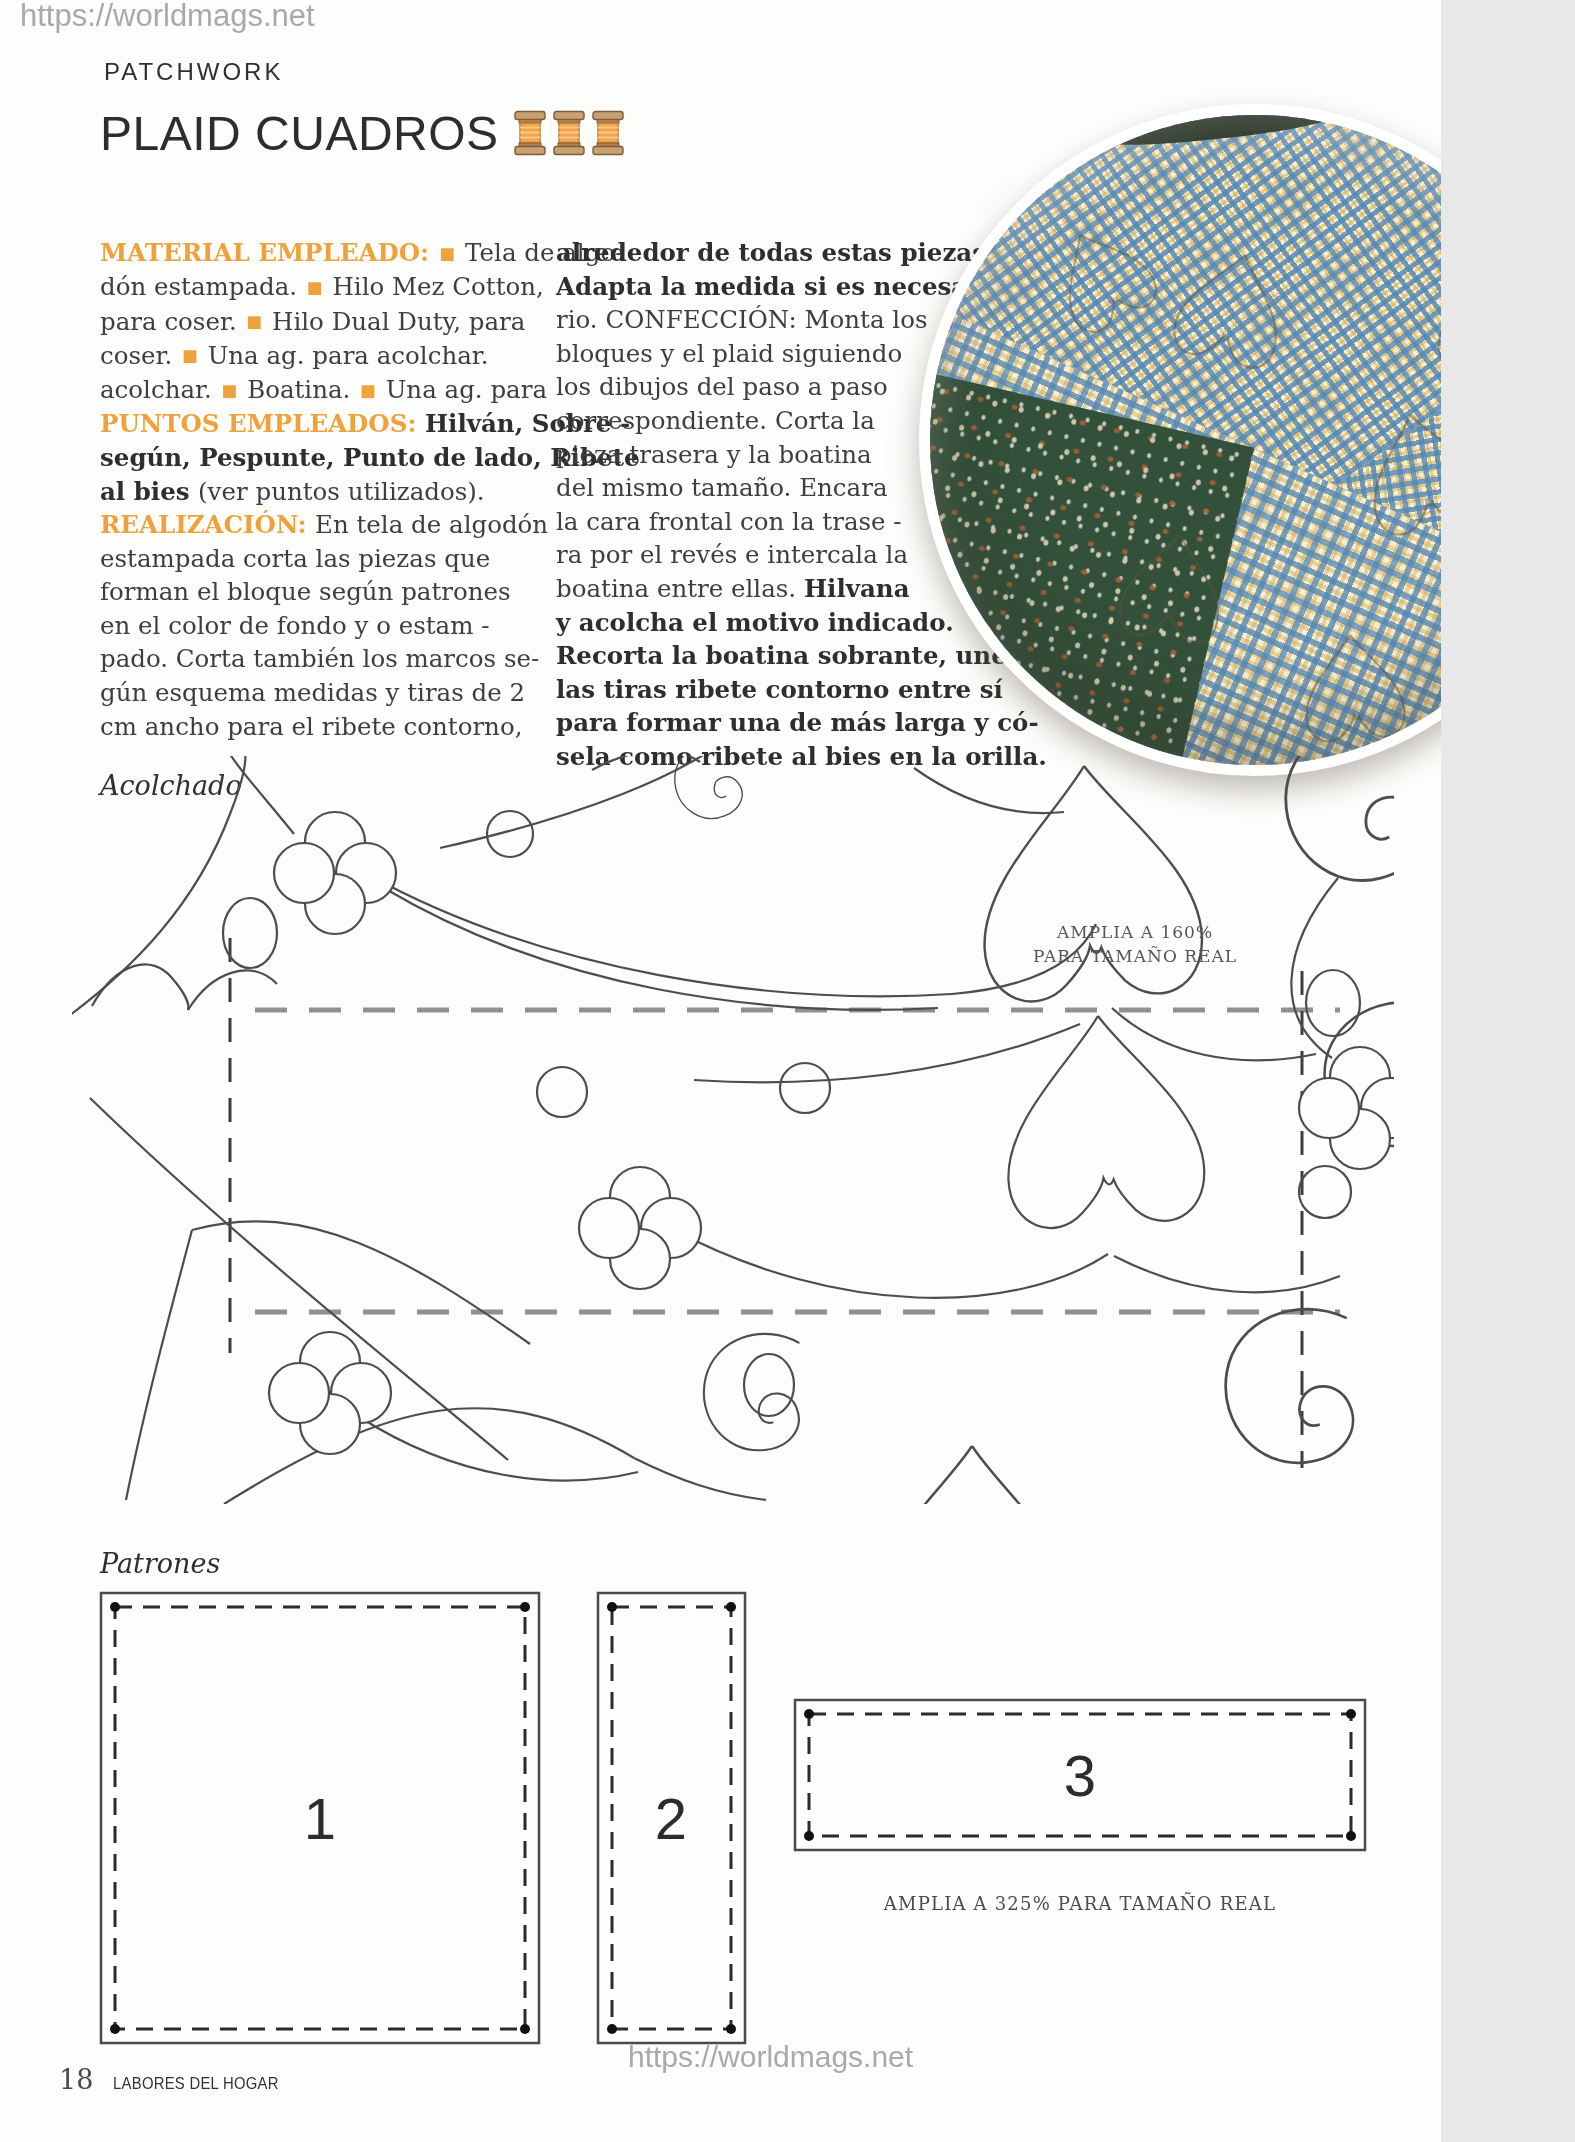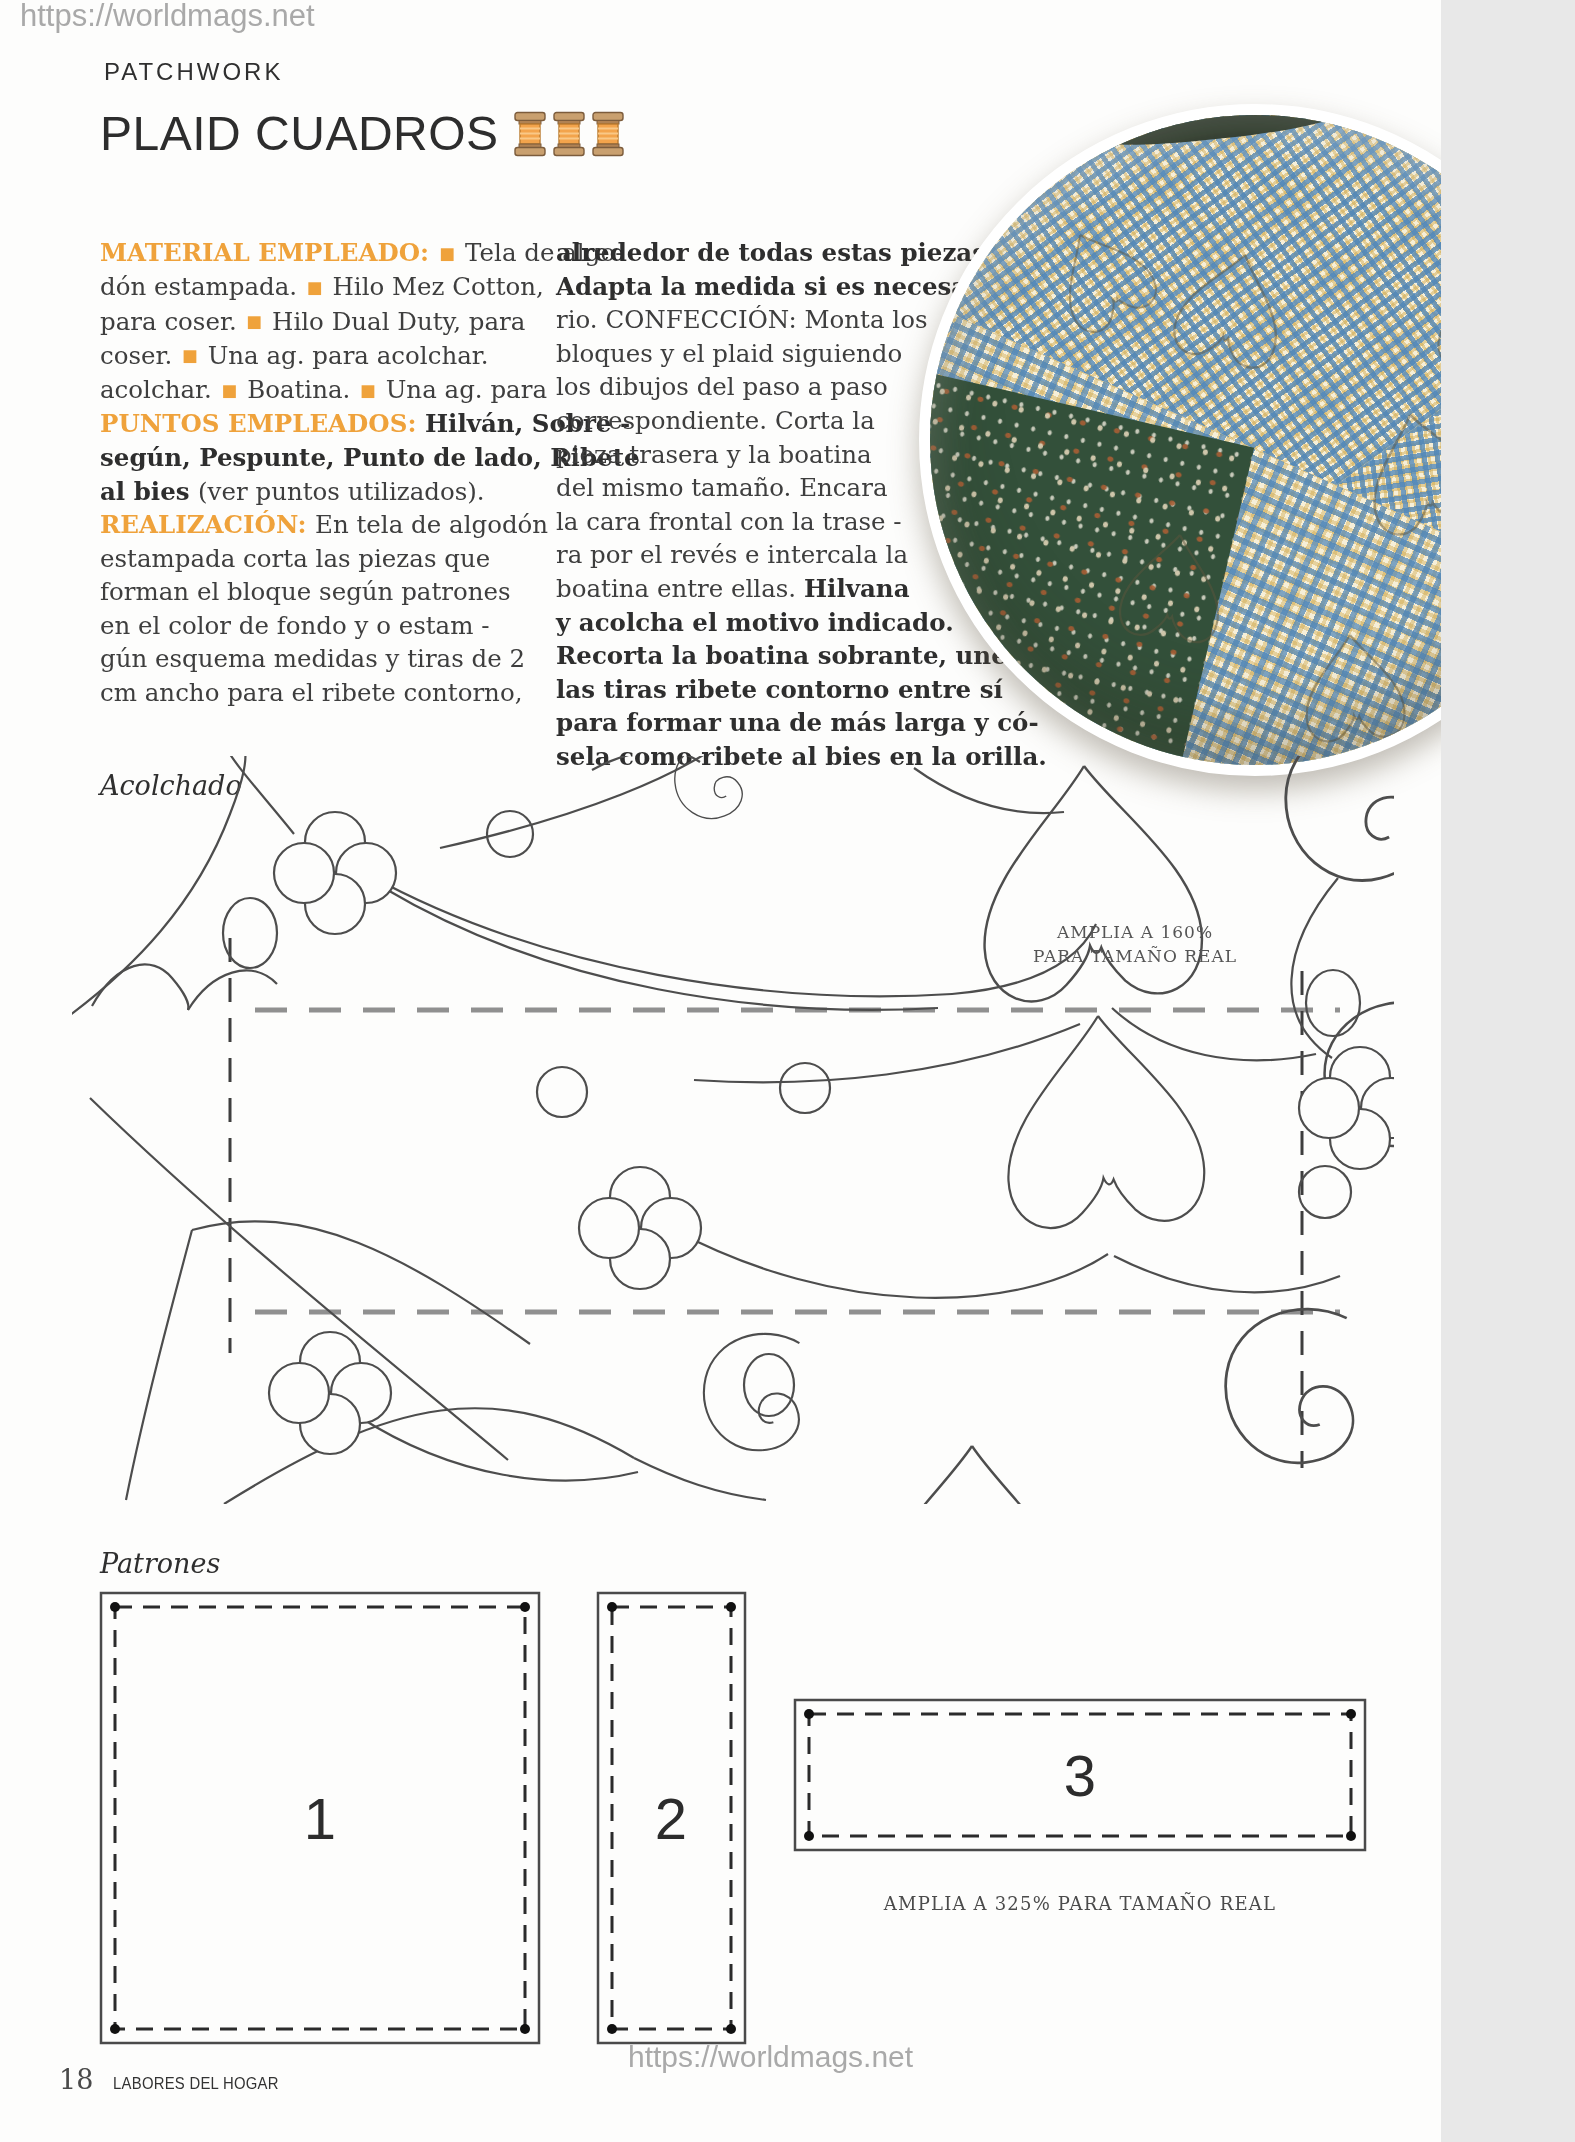--- a/index.html
+++ b/index.html
@@ -4,21 +4,21 @@
 <style>
   html,body{margin:0;padding:0;background:#e8e8e8;}
   .page{position:relative;width:1441px;height:2142px;background:#fdfdfc;overflow:hidden;
         font-family:"DejaVu Serif",serif;}
   .wm{position:absolute;color:#a9a9a9;font-family:"Liberation Sans",sans-serif;
       font-size:31px;font-weight:400;}
   .wm-top{left:20px;top:-2px;}
   .wm-bottom{left:628px;top:2040px;font-size:30px;}
   .section-header{position:absolute;left:104px;top:58px;font-family:"Liberation Sans",sans-serif;
       font-size:24px;letter-spacing:3px;color:#2f2f2f;text-align:center;}
-  .title-row{position:absolute;left:100px;top:110px;display:flex;align-items:flex-end;}
+  .title-row{position:absolute;left:100px;top:110px;display:flex;align-items:flex-start;}
   .page-title{font-family:"Liberation Sans",sans-serif;font-size:48px;letter-spacing:.5px;
       color:#2d2d2d;line-height:1;}
   .spools{display:flex;gap:5px;margin-left:14px;margin-bottom:1px;}
   .spools svg{display:block;}
   
   .col{position:absolute;top:236px;font-size:24.5px;line-height:33.6px;color:#3e3e3e;}
   .col1{left:100px;width:440px;}
   .col2{left:556px;width:400px;}
   .line{white-space:nowrap;}
   .seg-o{color:#EFA23B;font-weight:700;}
@@ -127,20 +127,21 @@
       <div class="line"><span class="seg-n">para coser. </span><span class="seg-bu">■</span><span class="seg-n"> Hilo Dual Duty, para</span></div>
       <div class="line"><span class="seg-n">coser. </span><span class="seg-bu">■</span><span class="seg-n"> Una ag. para acolchar.</span></div>
       <div class="line"><span class="seg-n">acolchar. </span><span class="seg-bu">■</span><span class="seg-n"> Boatina. </span><span class="seg-bu">■</span><span class="seg-n"> Una ag. para</span></div>
       <div class="line"><span class="seg-o">PUNTOS EMPLEADOS: </span><span class="seg-b">Hilván, Sobre -</span></div>
       <div class="line"><span class="seg-b">según, Pespunte, Punto de lado, Ribete</span></div>
       <div class="line"><span class="seg-b">al bies </span><span class="seg-n">(ver puntos utilizados).</span></div>
       <div class="line"><span class="seg-o">REALIZACIÓN: </span><span class="seg-n">En tela de algodón</span></div>
       <div class="line"><span class="seg-n">estampada corta las piezas que</span></div>
       <div class="line"><span class="seg-n">forman el bloque según patrones</span></div>
       <div class="line"><span class="seg-n">en el color de fondo y o estam -</span></div>
+      <div class="line"><span class="seg-n">pado. Corta también los marcos se-</span></div>
       <div class="line"><span class="seg-n">gún esquema medidas y tiras de 2</span></div>
       <div class="line"><span class="seg-n">cm ancho para el ribete contorno,</span></div>
     </div>
   <div class="col col2">
       <div class="line"><span class="seg-b">alrededor de todas estas piezas.</span></div>
       <div class="line"><span class="seg-b">Adapta la medida si es necesa-</span></div>
       <div class="line"><span class="seg-n">rio. CONFECCIÓN: Monta los</span></div>
       <div class="line"><span class="seg-n">bloques y el plaid siguiendo</span></div>
       <div class="line"><span class="seg-n">los dibujos del paso a paso</span></div>
       <div class="line"><span class="seg-n">correspondiente. Corta la</span></div>

